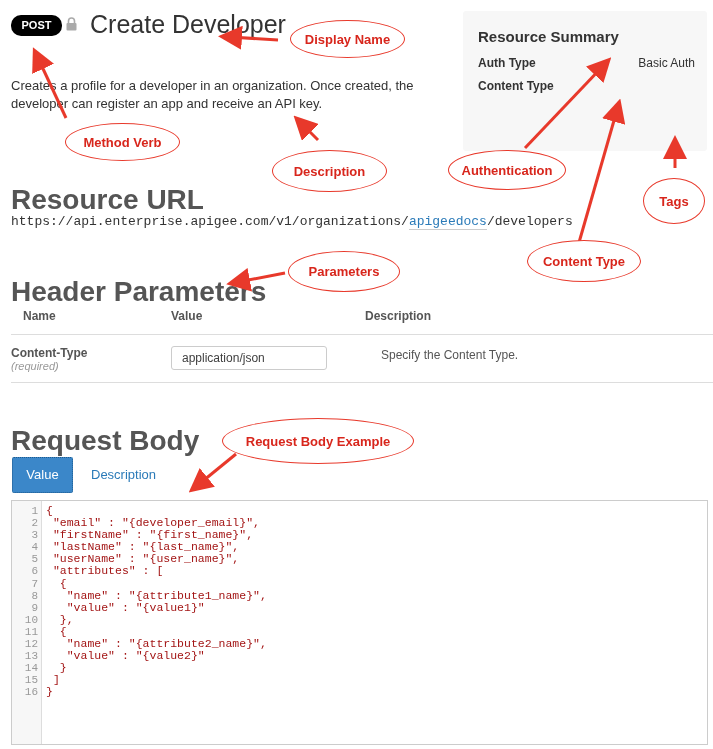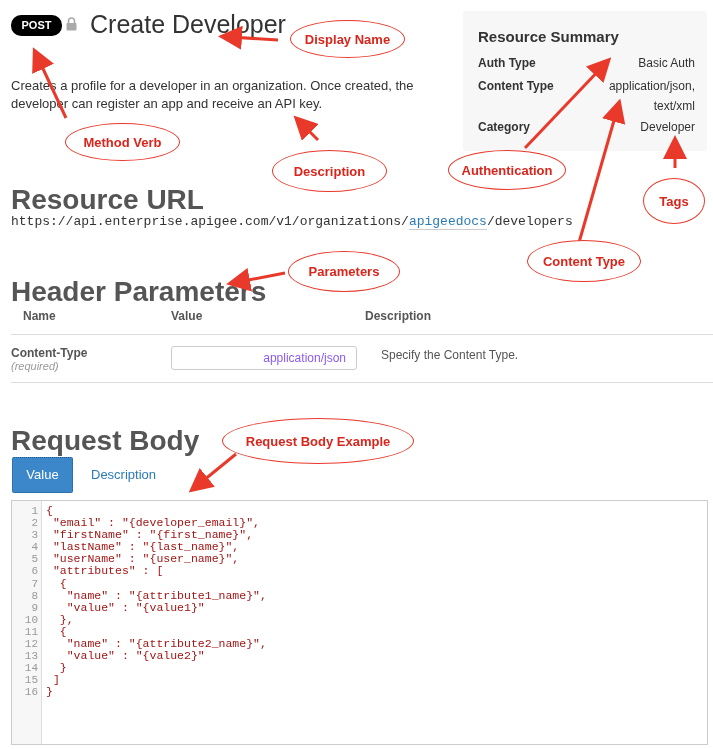--- a/index.html
+++ b/index.html
@@ -18,21 +18,21 @@
   .summary-value { position:absolute; right:0; top:0; text-align:right; color:#333; line-height:20px; }
 
   .section-title { left:11px; font-size:28px; font-weight:bold; color:#555; }
   .resource-url { left:11px; top:214px; font-family:"Liberation Mono", monospace; font-size:13px; color:#333; }
   .url-link { color:#2a7ab8; border-bottom:1px solid #ccc; }
 
   .th { top:309px; font-size:12px; font-weight:bold; color:#555; }
   .hr { left:11px; width:702px; height:1px; background:#ddd; }
   .param-name { left:11px; top:346px; font-size:12px; font-weight:bold; color:#555; }
   .param-req { left:11px; top:360px; font-size:11px; font-style:italic; color:#999; }
-  .param-input { left:171px; top:346px; width:186px; height:24px; border:1px solid #ccc; border-radius:3px; box-sizing:border-box; font-family:"Liberation Sans", sans-serif; font-size:12px; padding:0 10px; color:#8b5cf6; background:#fff;text-align:right; }
+  .param-input { left:171px; top:346px; width:156px; height:24px; border:1px solid #ccc; border-radius:3px; box-sizing:border-box; font-family:"Liberation Sans", sans-serif; font-size:12px; padding:0 10px; color:#404040; background:#fff; }
   .param-desc { left:381px; top:348px; font-size:12px; color:#555; }
 
   .tab-value { left:12px; top:457px; width:61px; height:36px; background:#3b87c9; color:#fff; border:1px dotted #1e5b8f; box-sizing:border-box; font-size:13px; text-align:center; line-height:34px; border-radius:2px; }
   .tab-desc { left:91px; top:467px; font-size:13px; color:#2a7ab8; }
 
   .code-box { left:11px; top:500px; width:697px; height:245px; border:1px solid #ccc; box-sizing:border-box; background:#fff; }
   .gutter { position:absolute; left:0; top:0; bottom:0; width:29px; background:#f7f7f7; border-right:1px solid #ddd; }
   .line-nums { position:absolute; left:0; top:4px; width:26px; text-align:right; font-family:"Liberation Mono", monospace; font-size:11px; line-height:12.1px; color:#999; white-space:pre; }
   .code { position:absolute; left:34px; top:4px; font-family:"Liberation Mono", monospace; font-size:11.5px; line-height:12.1px; color:#a31515; white-space:pre; margin:0; }
 
@@ -52,25 +52,20 @@
 <div class="abs description">Creates a profile for a developer in an organization. Once created, the developer can register an app and receive an API key.</div>
 
 <div class="abs summary">
   <div class="abs summary-row" style="top:45px;height:20px;">
     <span class="summary-label">Auth Type</span>
     <span class="summary-value" style="top:-3px;">Basic Auth</span>
   </div>
   <div class="abs summary-title">Resource Summary</div>
   <div class="abs summary-row" style="top:68px;height:40px;">
     <span class="summary-label">Content Type</span>
-    <span class="summary-value" style="top:-3px;width:110px;">application/json, text/xml</span>
-  </div>
-  <div class="abs summary-row" style="top:109px;height:20px;">
-    <span class="summary-label">Category</span>
-    <span class="summary-value" style="top:-3px;">Developer</span>
   </div>
 </div>
 
 <div class="abs section-title" style="top:184px;">Resource URL</div>
 <div class="abs resource-url">
   <span>https://api.enterprise.apigee.com/v1/organizations/</span><span class="url-link">apigeedocs</span><span>/developers</span>
 </div>
 
 <div class="abs section-title" style="top:276px;">Header Parameters</div>
 <div class="abs th" style="left:23px;">Name</div>

